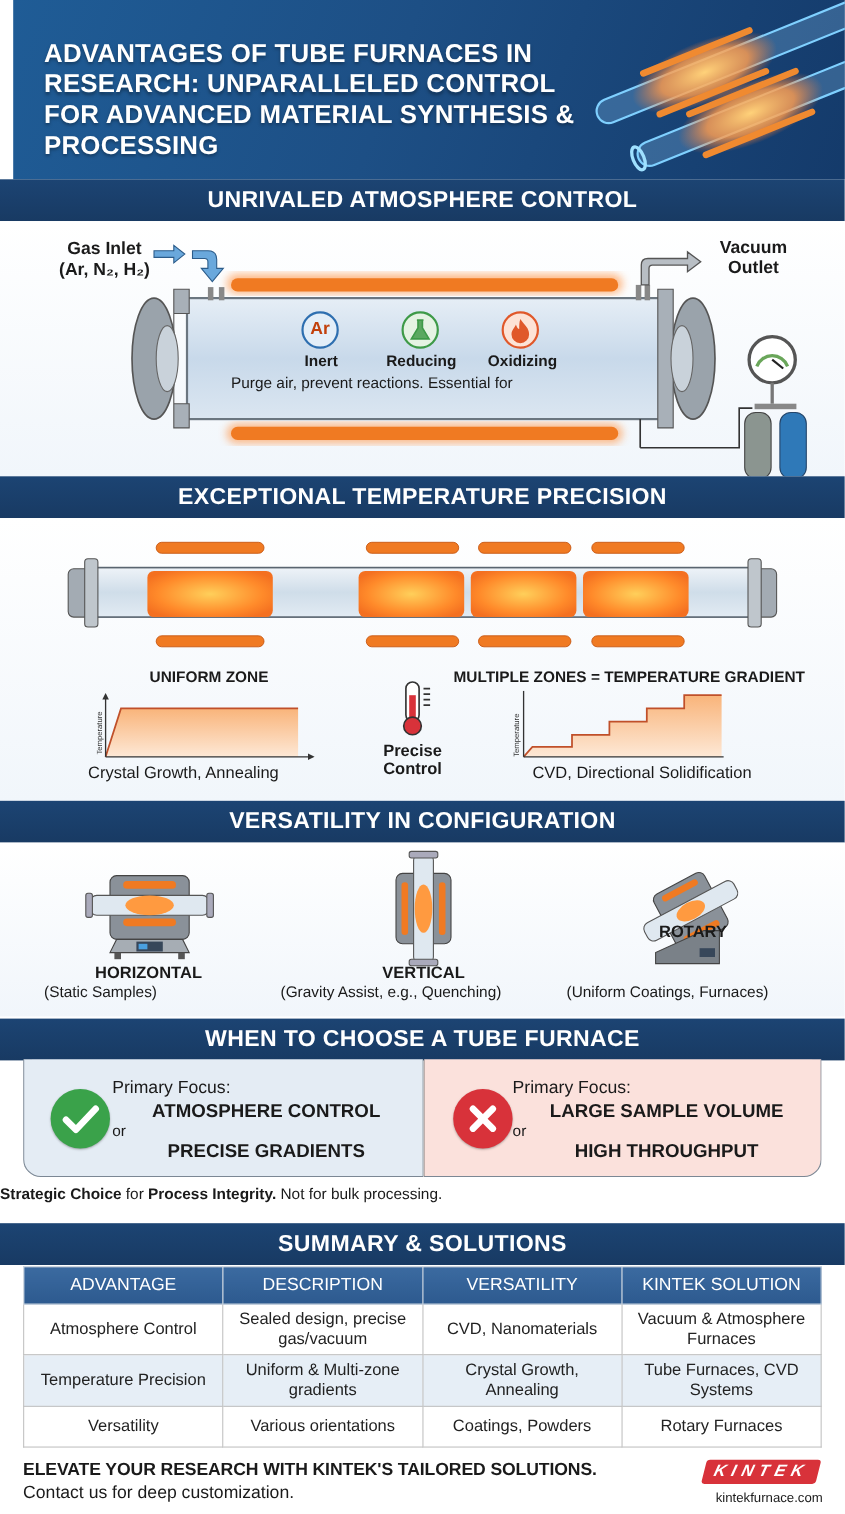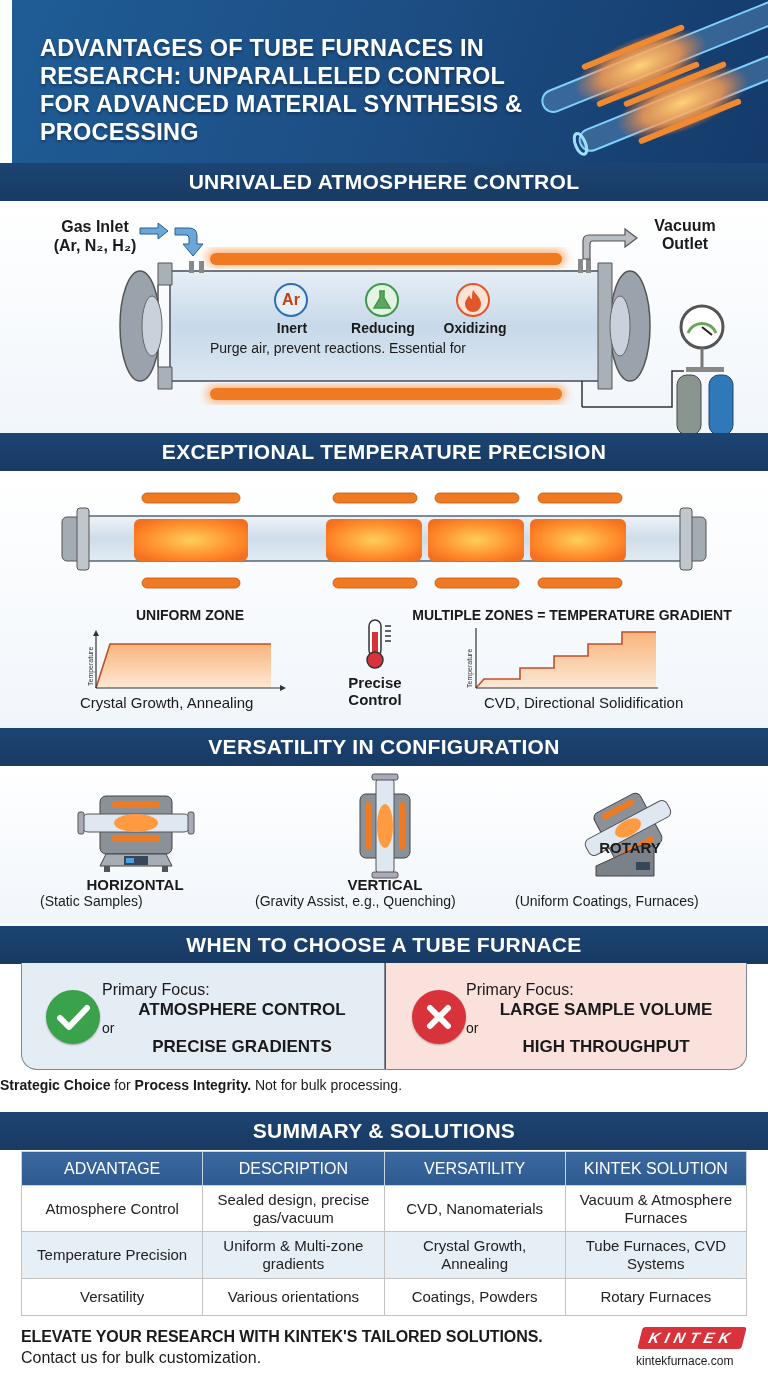--- a/index.html
+++ b/index.html
@@ -311,15 +311,15 @@
     <tr class="r2">
       <td>Versatility</td>
       <td>Various orientations</td>
       <td>Coatings, Powders</td>
       <td>Rotary Furnaces</td>
     </tr>
   </tbody>
 </table>
 
 <div style="position:absolute;left:21px;top:1328px;font-size:16px;font-weight:700;letter-spacing:-.1px">ELEVATE YOUR RESEARCH WITH KINTEK'S TAILORED SOLUTIONS.</div>
-<div style="position:absolute;left:21px;top:1349px;font-size:16px">Contact us for bulk customization.</div>
+<div style="position:absolute;left:21px;top:1349px;font-size:16px">Contact us for deep customization.</div>
 <div style="position:absolute;left:640px;top:1327px;width:104px;height:22px;background:#d8323a;transform:skewX(-14deg);border-radius:3px;color:#fff;font-weight:700;font-style:italic;font-size:15px;letter-spacing:5px;text-align:center;line-height:22px">KINTEK</div>
-<div style="position:absolute;left:636px;top:1354px;width:112px;font-size:12px;">kintekfurnace.com</div>
+<div style="position:absolute;left:636px;top:1354px;width:112px;font-size:12px;text-align:right">kintekfurnace.com</div>
 
 </body></html>

